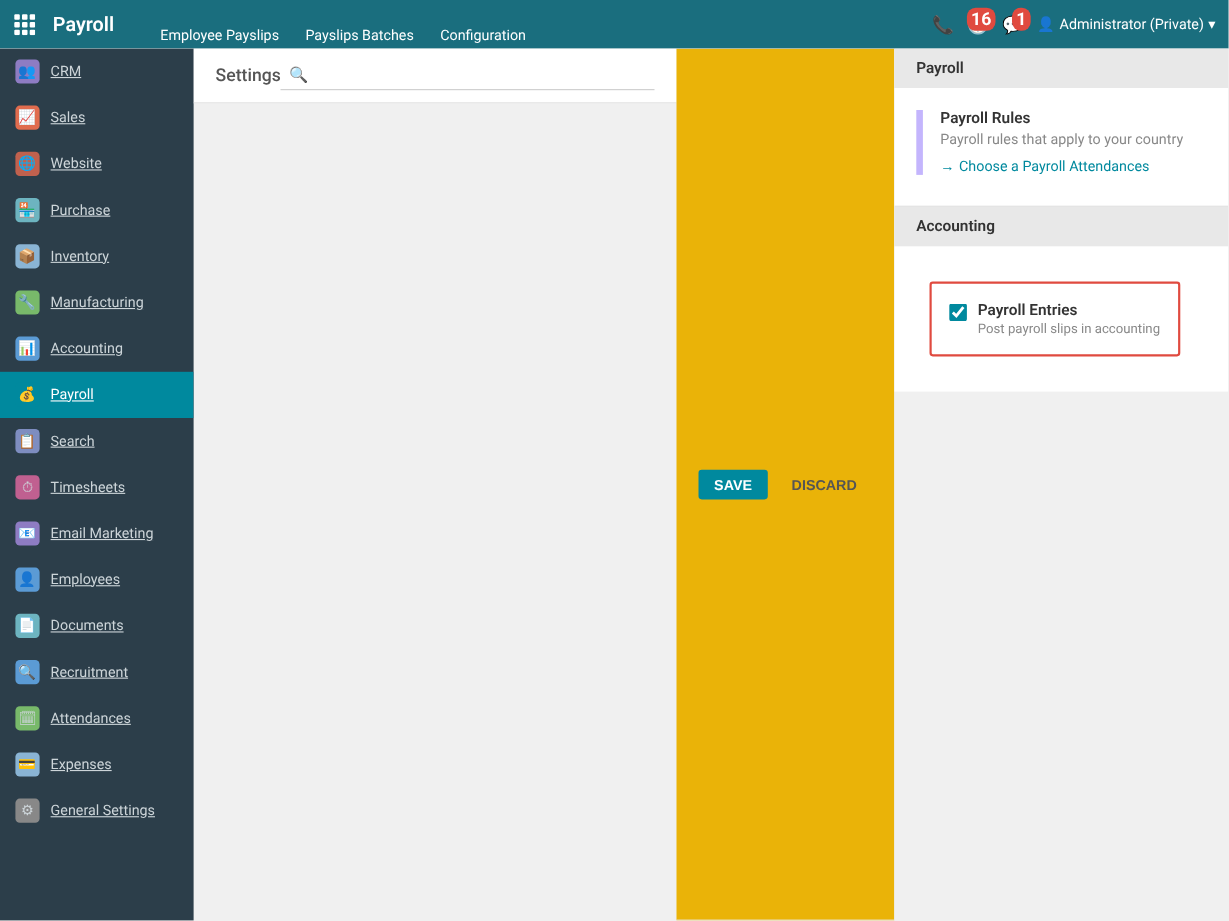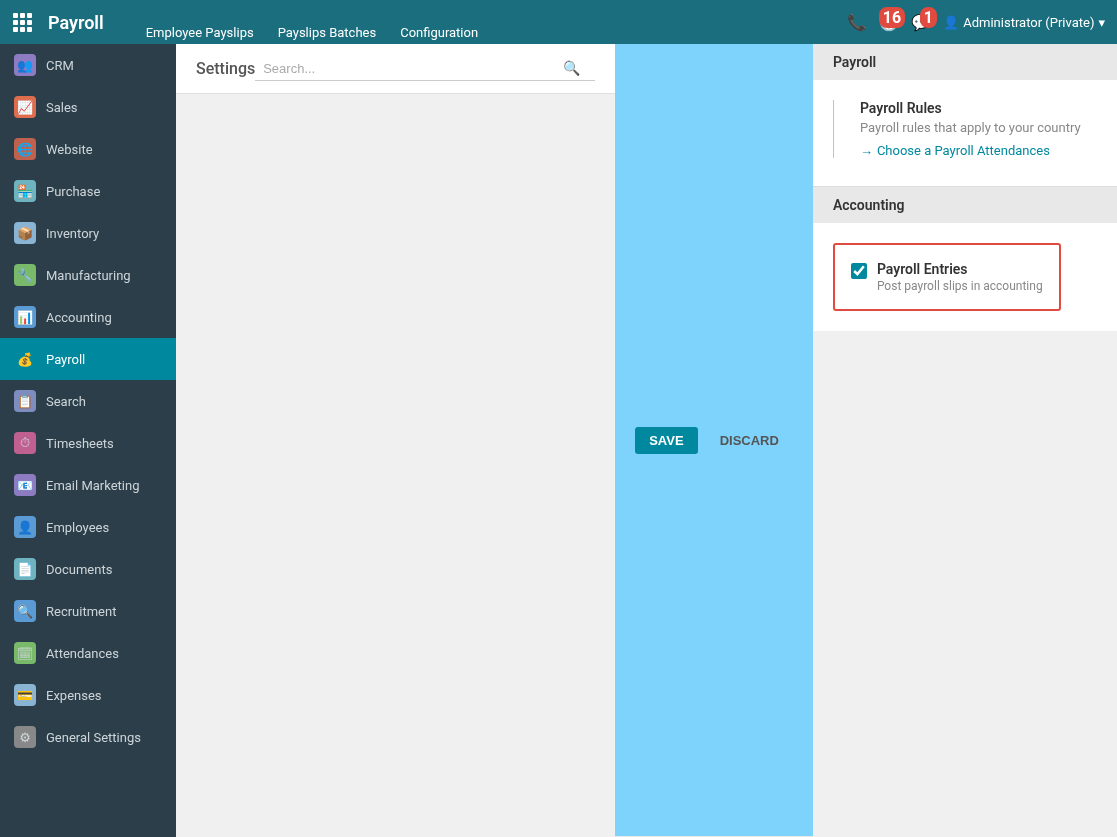--- a/index.html
+++ b/index.html
@@ -17,51 +17,51 @@
     .topbar-user { color: white; font-size: 13px; cursor: pointer; display: flex; align-items: center; gap: 4px; }
 
     
     .main-area { display: flex; flex: 1; overflow: hidden; }
 
     
     .sidebar { width: 176px; background: #2c3e4a; flex-shrink: 0; overflow-y: auto; }
     .sidebar-item { display: flex; align-items: center; gap: 10px; padding: 10px 14px; cursor: pointer; color: #cdd5d9; font-size: 13px; }
     .sidebar-item.active { background: #00899e; color: white; }
     .sidebar-icon { width: 22px; height: 22px; border-radius: 4px; display: flex; align-items: center; justify-content: center; font-size: 13px; flex-shrink: 0; }
-    .sidebar-item-label { font-size: 13px; }
+    .sidebar-item-label { font-size: 13px; text-decoration: underline; }
 
     
     .content-area { flex: 1; display: flex; flex-direction: row; overflow: hidden; }
     .subheader { background: white; padding: 0 20px; display: flex; align-items: center; justify-content: space-between; height: 50px; border-bottom: 1px solid #e0e0e0; flex-shrink: 0; }
     .subheader-title { font-size: 16px; color: #555; font-weight: 500; }
     .search-bar { display: flex; align-items: center; border-bottom: 1px solid #ccc; padding: 4px 8px; width: 340px; background: white; }
     .search-bar input { border: none; outline: none; font-size: 13px; width: 300px; color: #555; }
     .search-bar input::placeholder { color: #aaa; }
     .search-icon-btn { color: #888; cursor: pointer; font-size: 14px; }
 
-    .toolbar { background: #7dd3fc; padding: 8px 20px; border-bottom: 1px solid #e8e8e8; display: flex; align-items: center; gap: 8px; flex-shrink: 0; }
+    .toolbar { background: #eab308; padding: 8px 20px; border-bottom: 1px solid #e8e8e8; display: flex; align-items: center; gap: 8px; flex-shrink: 0; }
     .btn-save { background: #00899e; color: white; border: none; padding: 6px 14px; border-radius: 3px; cursor: pointer; font-size: 13px; font-weight: 600; }
     .btn-discard { background: none; color: #555; border: none; padding: 6px 14px; border-radius: 3px; cursor: pointer; font-size: 13px; font-weight: 600; }
 
     .settings-content { flex: 1; overflow-y: auto; background: #f0f0f0; }
 
     
     .section { margin-bottom: 0; }
     .section-header { background: #e8e8e8; padding: 10px 20px; font-size: 14px; font-weight: 600; color: #333; }
     .section-body { background: white; padding: 20px; border-bottom: 1px solid #ddd; }
 
     
-    .subsection { border-left: 1px solid #c4b5fd; padding-left: 26px; margin-bottom: 8px; }
+    .subsection { border-left: 6px solid #c4b5fd; padding-left: 16px; margin-bottom: 8px; }
     .subsection-title { font-size: 14px; font-weight: 600; color: #333; margin-bottom: 4px; }
     .subsection-desc { font-size: 13px; color: #888; margin-bottom: 8px; }
     .link-arrow { color: #00899e; font-size: 13px; cursor: pointer; text-decoration: none; display: flex; align-items: center; gap: 4px; }
 
     
     .accounting-highlight { border: 2px solid #e04a3f; border-radius: 3px; display: inline-block; padding: 16px; margin: 0; }
-    .accounting-section-body { background: white; padding: 20px; }
+    .accounting-section-body { background: white; padding: 32px; }
 
     
     .checkbox-item { display: flex; align-items: flex-start; gap: 10px; }
     .checkbox-wrapper { display: flex; align-items: center; margin-top: 2px; }
     .checkbox-wrapper input[type="checkbox"] { width: 16px; height: 16px; accent-color: #00899e; cursor: pointer; }
     .checkbox-label { }
     .checkbox-title { font-size: 14px; font-weight: 600; color: #333; }
     .checkbox-desc { font-size: 12px; color: #888; margin-top: 2px; }
   </style>
 </head>
@@ -176,21 +176,20 @@
         <div class="sidebar-icon" style="background: rgb(136, 136, 136);">⚙</div>
         <span class="sidebar-item-label">General Settings</span>
       </div>
     </div>
 
   <div class="content-area">
 
     <div class="subheader">
       <div class="subheader-title">Settings</div>
       <div class="search-bar">
-        <input type="text" placeholder="Search..." style="">
         <span class="search-icon-btn">🔍</span>
       </div>
     </div>
 
     <div class="toolbar">
       <button class="btn-save">SAVE</button>
       <button class="btn-discard">DISCARD</button>
     </div>
 
     <div class="settings-content">

